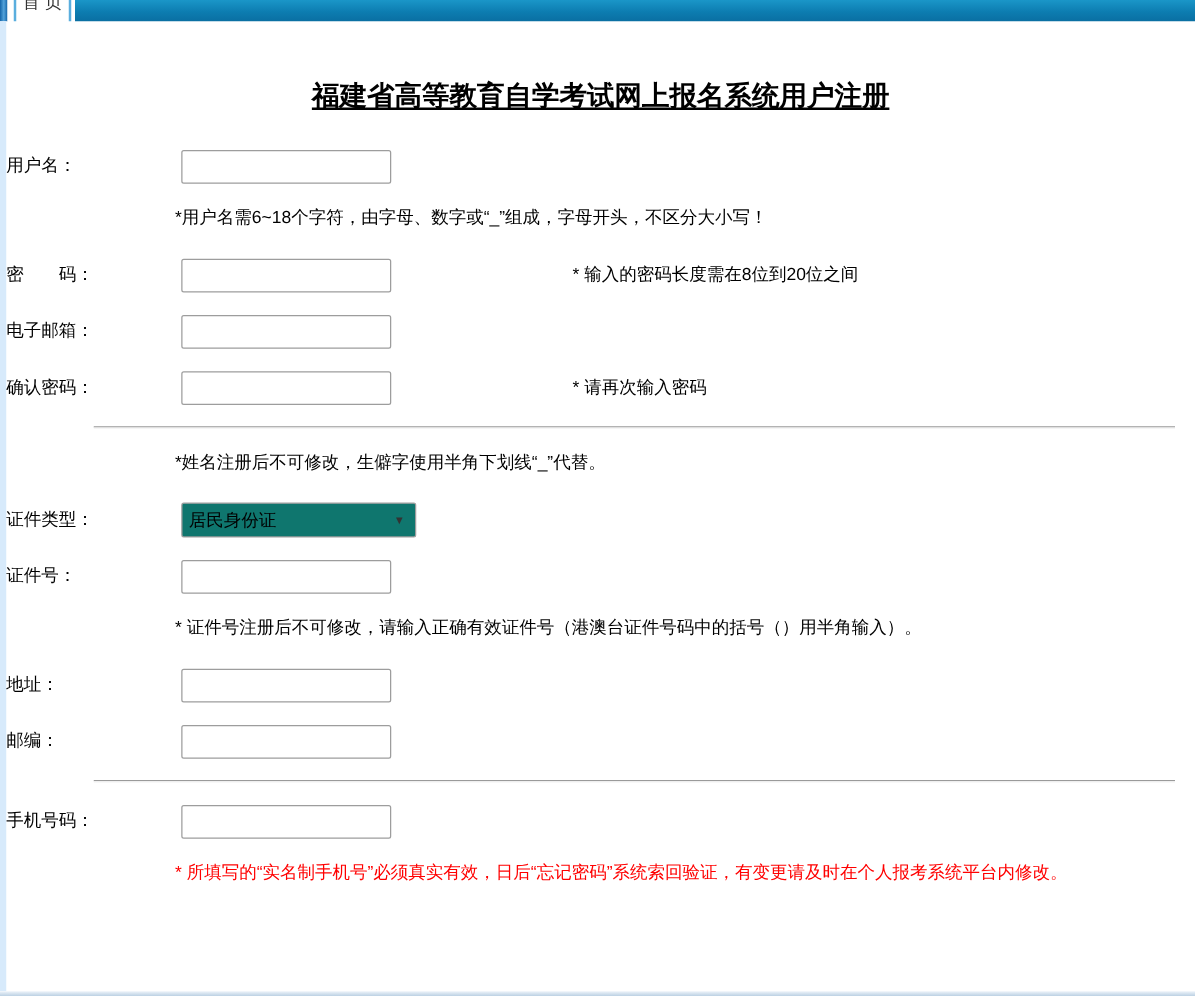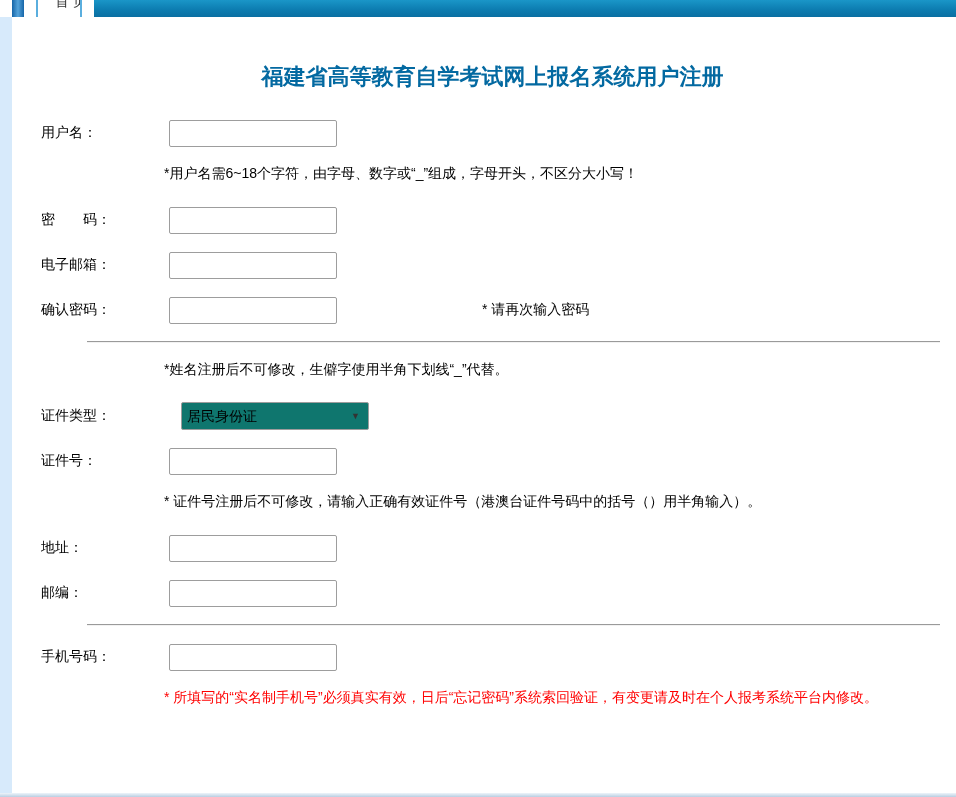--- a/index.html
+++ b/index.html
@@ -1,15 +1,15 @@
 <!DOCTYPE html>
 <html><head>
 <meta charset="utf-8">
 <style>
-  * { box-sizing: border-box; padding-left: 12px; }
+  * { box-sizing: border-box; }
   html,body { margin:0; padding:0; }
   body {
     width:956px; height:797px; position:relative; overflow:hidden;
     background:#ffffff;
     font-family:"Liberation Sans", sans-serif;
     font-size:14px; color:#000;
   }
 
   
   .topbar { height:17px; display:flex; width:100%; }
@@ -29,22 +29,23 @@
 
   
   .left-strip { position:absolute; left:0; top:17px; bottom:4px; width:5px; background:#d7eafb; }
   .bottom-strip { position:absolute; left:0; right:0; bottom:0; height:4px;
     background:linear-gradient(to bottom,#eef4fa,#b9cfe2); }
 
   
   .content { margin-left:5px; }
   .page-title {
     margin:46px 0 29px 0; height:27px; line-height:27px;
-    text-align:center; font-size:22px; font-weight:bold; color:#0369a1;
+    text-align:center; font-size:22px; font-weight:bold; color:#000000;
     font-family:"Liberation Serif", serif;
+    text-decoration:underline;
   }
 
   .frow { display:flex; align-items:center; height:28px; margin-bottom:17px; position:relative; }
   .lbl { width:136px; flex:none; white-space:pre; }
   .txt {
     width:168px; height:27px; margin-left:4px; padding:0 4px;
     border:1px solid #9d9d9d; border-radius:2px; background:#fff;
     font-family:"Liberation Sans", sans-serif; font-size:14px; outline:none;
   }
   .select-wrap { position:relative; margin-left:4px; }
@@ -90,20 +91,21 @@
 
   <div class="frow">
     <span class="lbl">用户名：</span>
     <input class="txt" type="text" style="">
   </div>
   <div class="note">*用户名需6~18个字符，由字母、数字或“_”组成，字母开头，不区分大小写！</div>
 
   <div class="frow">
     <span class="lbl">密　　码：</span>
     <input class="txt" type="password" style="">
+    <span class="side-note">* 输入的密码长度需在8位到20位之间</span>
   </div>
 
   <div class="frow">
     <span class="lbl">电子邮箱：</span>
     <input class="txt" type="text" style="">
   </div>
 
   <div class="frow">
     <span class="lbl">确认密码：</span>
     <input class="txt" type="password" style="">

